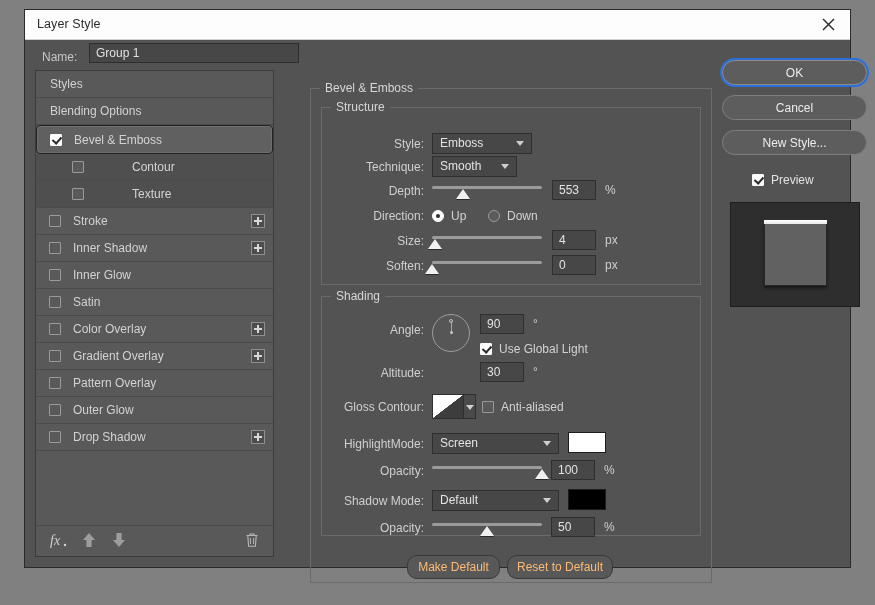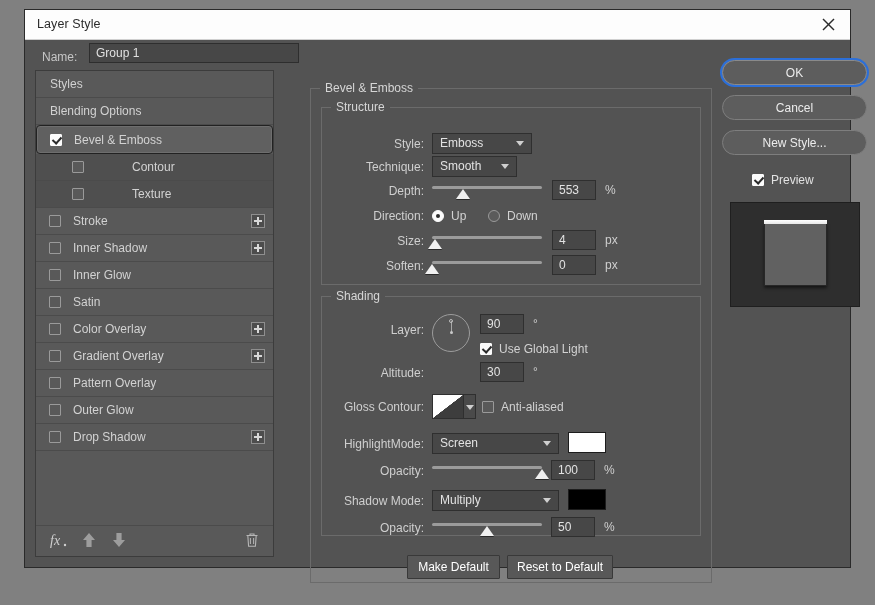--- a/index.html
+++ b/index.html
@@ -191,22 +191,22 @@
     border-left:4px solid transparent;border-right:4px solid transparent;
     border-top:5px solid #cfcfcf;
   }
 
   .inline-check{position:absolute;display:flex;align-items:center;}
   .inline-check .lab{margin-left:7px;color:#d2d2d2;font-size:12px;white-space:nowrap;}
 
   
   .btn-flat{
     position:absolute;height:24px;box-sizing:border-box;
-    background:#585858;border:1px solid #393939;border-radius:1px;
-    color:#ffffff;font-size:12px;font-family:inherit;
+    background:#585858;border:1px solid #393939;border-radius:10px;
+    color:#fdba74;font-size:12px;font-family:inherit;
     display:flex;align-items:center;justify-content:center;cursor:default;
   }
 
   
   #right{position:absolute;left:697px;top:50px;width:150px;}
   .btn-pill{
     position:absolute;left:0;width:145px;height:25px;box-sizing:border-box;
     background:#5d5d5d;border:1px solid #7e7e7e;border-radius:13px;
     color:#ececec;font-size:12px;font-family:inherit;
     display:flex;align-items:center;justify-content:center;cursor:default;
@@ -415,21 +415,21 @@
       <div class="track"></div>
       <div class="thumb" id="soften-thumb" style="left: 0%;"></div>
     </div>
     <input class="num" style="left: 242px; top: 167px; width: 44px;" value="0">
     <span class="unit" style="left:295px;top:167px;">px</span>
 
     <div class="group" id="grp-shading">
       <span class="glabel">Shading</span>
     </div>
 
-    <span class="rlabel" style="left:20px;top:231px;width:94px;">Layer:</span>
+    <span class="rlabel" style="left:20px;top:231px;width:94px;">Angle:</span>
     <div id="angle-dial" style="left:122px;top:226px;">
       <span class="line"></span>
       <span class="dot-out"></span>
       <span class="dot-mid"></span>
     </div>
     <input class="num" style="left: 170px; top: 226px; width: 44px;" value="90">
     <span class="unit" style="left:223px;top:226px;">°</span>
 
     <div class="inline-check" style="left:170px;top:254px;">
       <span class="cb on"></span>
@@ -460,21 +460,21 @@
     <span class="rlabel" style="left:20px;top:372px;width:94px;">Opacity:</span>
     <div class="slider" style="left:122px;top:375px;width:110px;">
       <div class="track"></div>
       <div class="thumb" id="hlop-thumb" style="left: 100%;"></div>
     </div>
     <input class="num" style="left: 241px; top: 372px; width: 44px;" value="100">
     <span class="unit" style="left:294px;top:372px;">%</span>
 
     <span class="rlabel" style="left:7px;top:402px;width:107px;">Shadow Mode:</span>
     <div class="sel" style="left:122px;top:402px;width:127px;">
-      <span>Multiply</span>
+      <span>Default</span>
       <span class="chev"></span>
     </div>
     <div class="swatch" id="sh-swatch" style="left: 258px; top: 401px; width: 38px; background: rgb(0, 0, 0);"></div>
 
     <span class="rlabel" style="left:20px;top:429px;width:94px;">Opacity:</span>
     <div class="slider" style="left:122px;top:432px;width:110px;">
       <div class="track"></div>
       <div class="thumb" id="shop-thumb" style="left: 50%;"></div>
     </div>
     <input class="num" style="left: 241px; top: 429px; width: 44px;" value="50">

